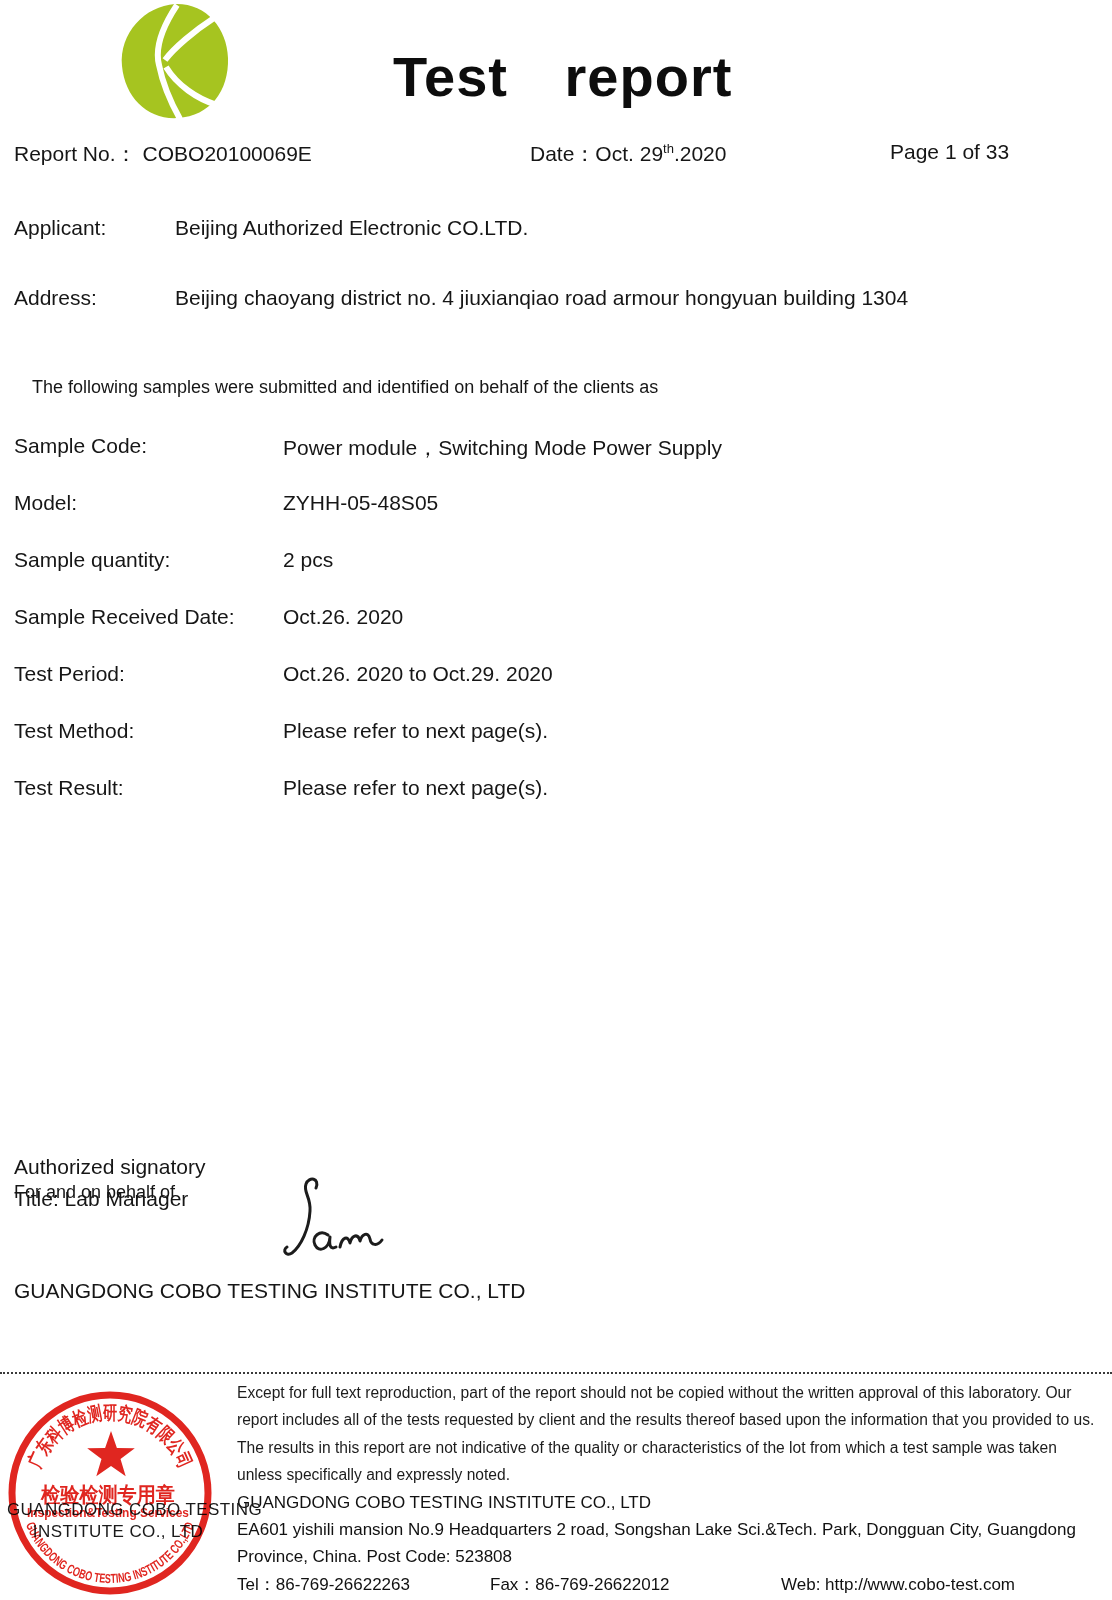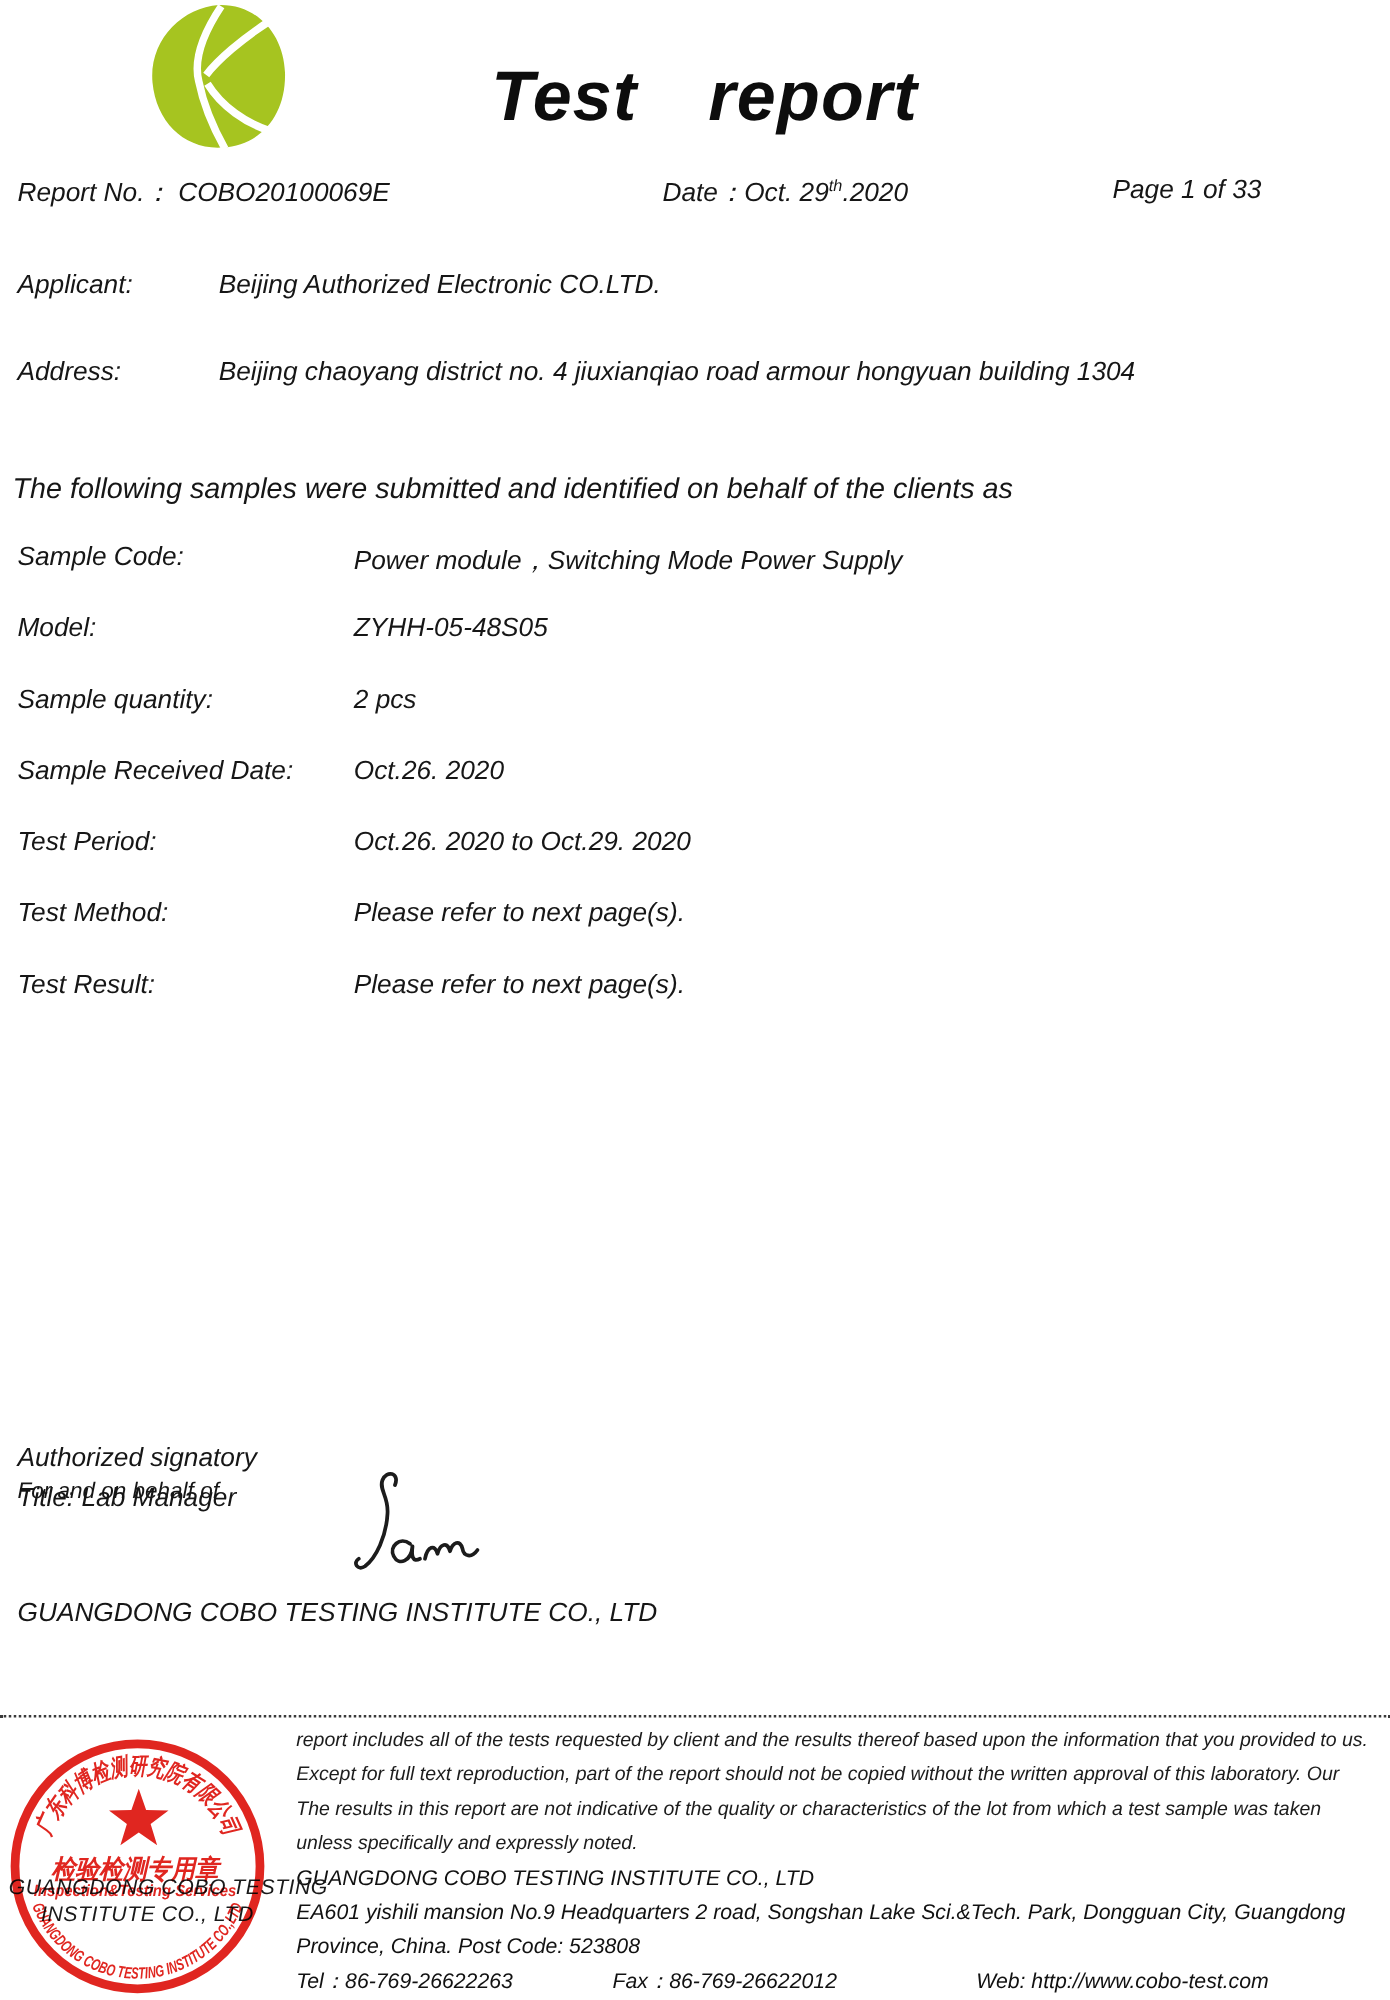--- a/index.html
+++ b/index.html
@@ -1,37 +1,37 @@
 <!DOCTYPE html>
 <html><head>
 <meta charset="utf-8">
 <style>
   * { margin:0; padding:0; box-sizing:border-box; }
   html,body { background:#ffffff; }
   body { font-family:"Liberation Sans","DejaVu Sans",sans-serif; color:#161616; }
-  .page { position:relative; width:1112px; height:1600px; background:#fff; overflow:hidden;font-style:italic; }
+  .page { position:relative; width:1112px; height:1600px; background:#fff; overflow:hidden; }
 
   .abs { position:absolute; white-space:nowrap; }
 
   
   .logo { left:118px; top:3px; width:112px; height:117px; }
   .title { left:393px; top:44px; font-size:56px; font-weight:bold; word-spacing:40px; letter-spacing:1px; color:#0d0d0d; }
   .hdr-row { top:140px; font-size:21px; }
   .hdr-report { left:14px; }
   .hdr-date { left:530px; }
   .hdr-page { left:890px; }
   .hdr-report .v { margin-left:6px; }
   sup.th { font-size:13px; vertical-align:super; line-height:0; }
 
   
   .lbl-col { left:14px; font-size:21px; }
   .val-col1 { left:175px; font-size:21px; }
   .row-applicant { top:216px; }
   .row-address { top:286px; }
-  .intro { left:10px; top:377px; font-size:23px; }
+  .intro { left:32px; top:377px; font-size:18px; }
 
   
   .srow { position:absolute; left:0; width:100%; height:27px; font-size:21px; }
   .srow .lab { position:absolute; left:14px; white-space:nowrap; }
   .srow .val { position:absolute; left:283px; white-space:nowrap; }
   .srow:nth-of-type(1){ top:434px; }
   .srow:nth-of-type(2){ top:491px;padding-left:12px; }
   .srow:nth-of-type(3){ top:548px; }
   .srow:nth-of-type(4){ top:605px; }
   .srow:nth-of-type(5){ top:662px; }
@@ -153,22 +153,22 @@
     </text>
     <polygon fill="#e02620" points="107,48 112.9,64.9 130.8,65.3 116.5,76.1 121.7,93.2 107,83 92.3,93.2 97.5,76.1 83.2,65.3 101.1,64.9"></polygon>
     <text x="104" y="119" text-anchor="middle" font-size="21" font-weight="bold" fill="#e02620" textLength="134" lengthAdjust="spacingAndGlyphs">检验检测专用章</text>
     <text x="104" y="134" text-anchor="middle" font-size="13" font-weight="bold" fill="#e02620" textLength="162" lengthAdjust="spacingAndGlyphs">Inspection&amp;Testing Services</text>
     <text font-size="13" font-weight="bold" fill="#e02620">
       <textPath href="#arcB" startOffset="50%" text-anchor="middle" textLength="218" lengthAdjust="spacingAndGlyphs">GUANGDONG COBO TESTING INSTITUTE CO.,LTD</textPath>
     </text>
   </svg>
 
   <div class="abs foot-col">
+    <div class="fl">Except for full text reproduction, part of the report should not be copied without the written approval of this laboratory. Our</div>
     <div class="fl">report includes all of the tests requested by client and the results thereof based upon the information that you provided to us.</div>
-    <div class="fl">Except for full text reproduction, part of the report should not be copied without the written approval of this laboratory. Our</div>
     <div class="fl">The results in this report are not indicative of the quality or characteristics of the lot from which a test sample was taken</div>
     <div class="fl">unless specifically and expressly noted.</div>
     <div class="fi">GUANGDONG COBO TESTING INSTITUTE CO., LTD</div>
     <div class="fi">EA601 yishili mansion No.9 Headquarters 2 road, Songshan Lake Sci.&amp;Tech. Park, Dongguan City, Guangdong</div>
     <div class="fi">Province, China. Post Code: 523808</div>
     <div class="fi tel-row">
       <span class="seg seg-tel">Tel：86-769-26622263</span>
       <span class="seg seg-fax">Fax：86-769-26622012</span>
       <span class="seg seg-web">Web: http://www.cobo-test.com</span>
     </div>

